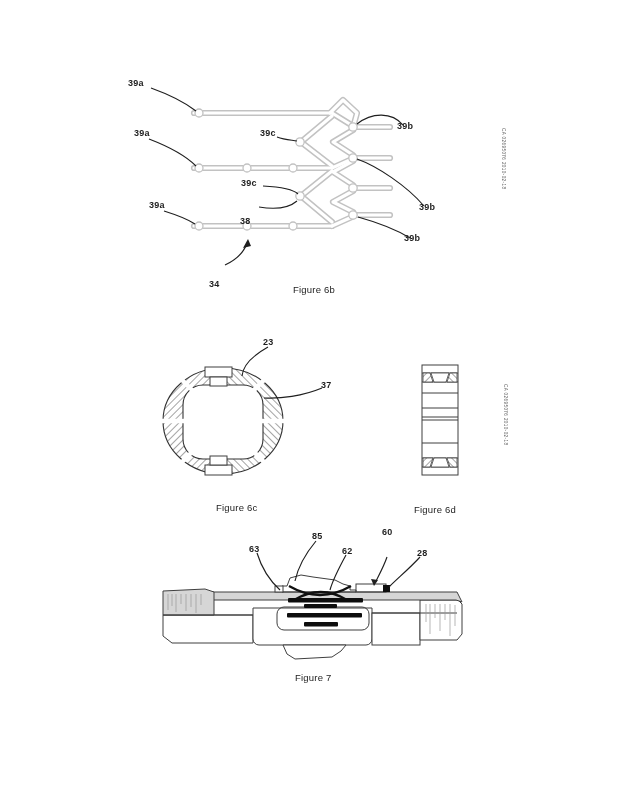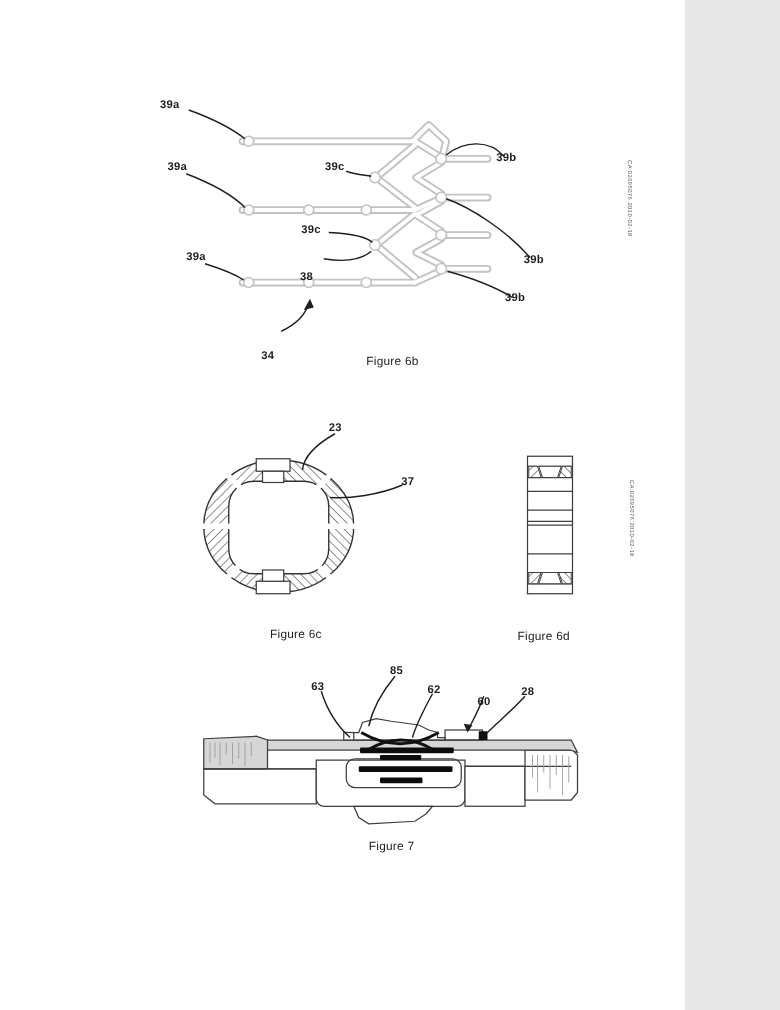--- a/index.html
+++ b/index.html
@@ -1,17 +1,17 @@
 <!DOCTYPE html>
 <html><head>
 <meta charset="utf-8">
 <style>
   html,body{margin:0;padding:0;background:#e8e8e8;}
   .page{
-    position:relative;width:548px;height:808px;background:#ffffff;
+    position:relative;width:624px;height:808px;background:#ffffff;
     font-family:"Liberation Sans", sans-serif;overflow:hidden;
   }
   .drawing-svg{position:absolute;left:0;top:0;}
   .ref{
     position:absolute;font-size:9px;font-weight:600;color:#1e1e1e;
     letter-spacing:.2px;line-height:10px;white-space:nowrap;
   }
   .caption{
     position:absolute;font-size:9.5px;font-weight:400;color:#222;
     letter-spacing:.2px;white-space:nowrap;
@@ -224,21 +224,21 @@
   <div class="ref" style="left:419px;top:202px">39b</div>
   <div class="ref" style="left:404px;top:233px">39b</div>
   <div class="ref" style="left:209px;top:279px">34</div>
 
   <div class="ref" style="left:263px;top:337px">23</div>
   <div class="ref" style="left:321px;top:380px">37</div>
 
   <div class="ref" style="left:249px;top:544px">63</div>
   <div class="ref" style="left:312px;top:531px">85</div>
   <div class="ref" style="left:342px;top:546px">62</div>
-  <div class="ref" style="left:382px;top:556px">60</div>
+  <div class="ref" style="left:382px;top:527px">60</div>
   <div class="ref" style="left:417px;top:548px">28</div>
 
   <div class="caption" style="left:293px;top:284px">Figure 6b</div>
   <div class="caption" style="left:216px;top:502px">Figure 6c</div>
   <div class="caption" style="left:414px;top:504px">Figure 6d</div>
   <div class="caption" style="left:295px;top:672px">Figure 7</div>
 
   <div class="stamp" style="left:501px;top:128px;height:70px">CA 02695076 2010-02-18</div>
   <div class="stamp" style="left:503px;top:384px;height:68px">CA 02695076 2010-02-18</div>
 

